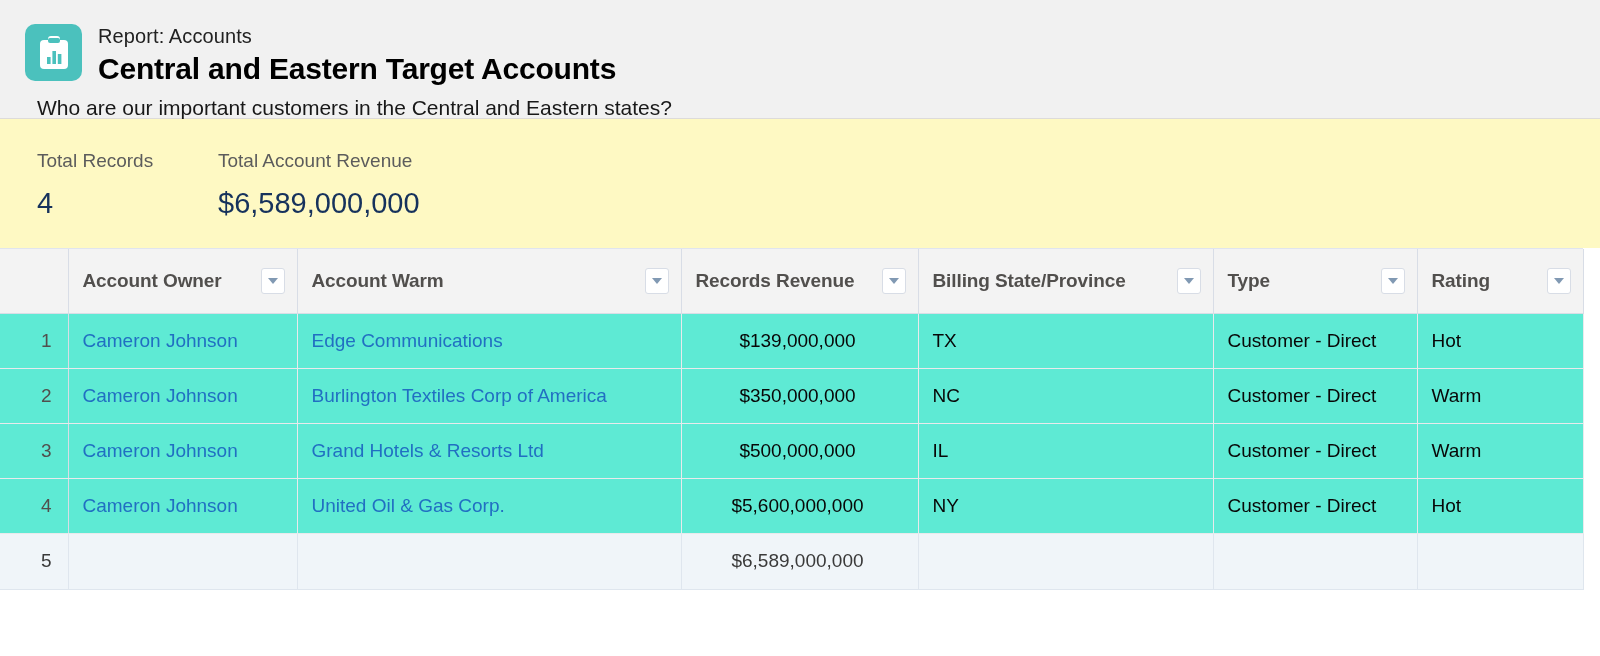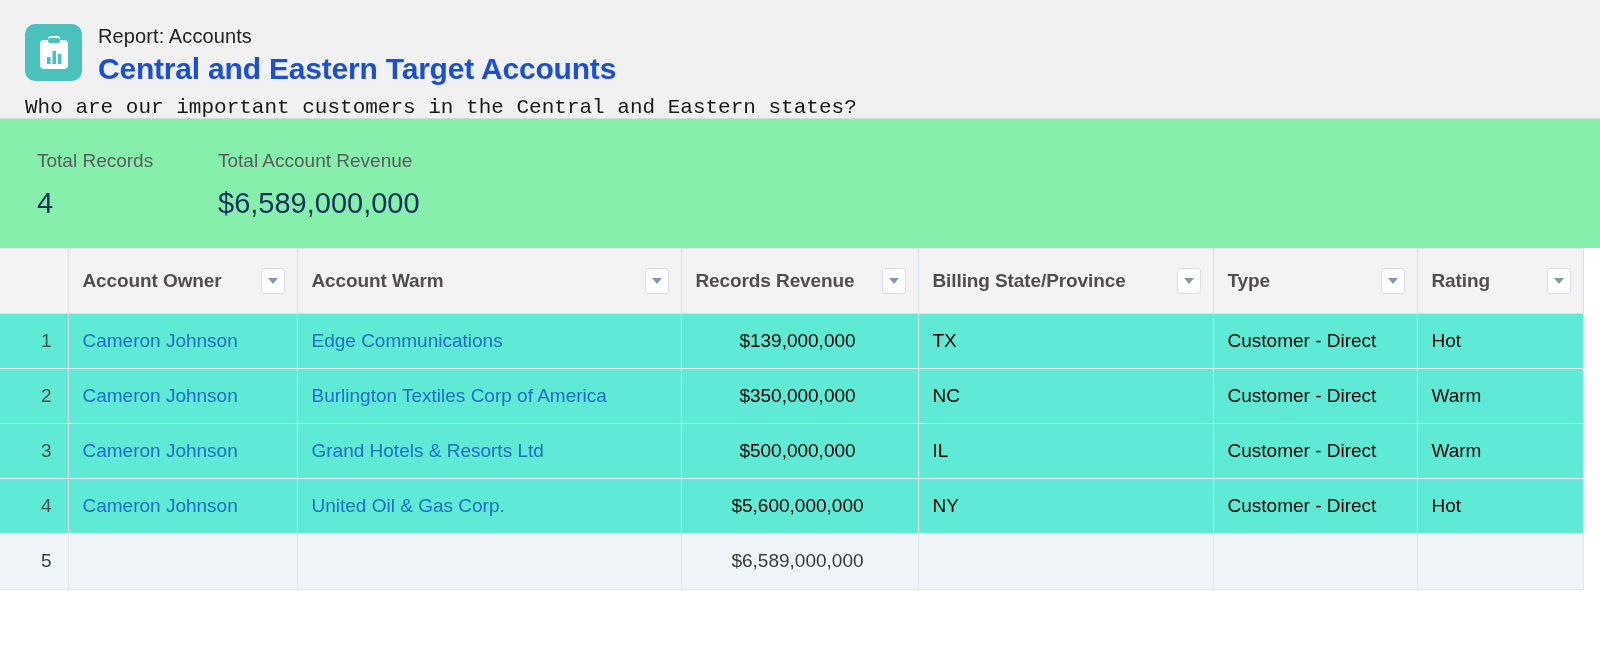--- a/index.html
+++ b/index.html
@@ -49,37 +49,36 @@
     font-size: 20px;
     line-height: 26px;
     color: #222222;
     font-weight: 400;
     letter-spacing: 0.1px;
   }
   .report-title {
     font-size: 30px;
     line-height: 38px;
     font-weight: bold;
-    color: #1d4ed8;
+    color: #000000;
     letter-spacing: -0.2px;
     margin-top: 1px;
   }
   .report-subtitle {
     font-size: 21px;
     line-height: 27px;
     color: #181818;
     font-weight: 400;
     margin-top: 6px;
-    margin-left: 0px;
-    font-family: Liberation Mono, monospace;
+    margin-left: 12px;
   }
 
   
   .summary-bar {
-    background: #86efac;
+    background: #fef9c3;
     height: 129px;
     box-sizing: border-box;
     padding-left: 37px;
     padding-top: 30px;
     display: flex;
     align-items: flex-start;
   }
   .metric {
     display: flex;
     flex-direction: column;

